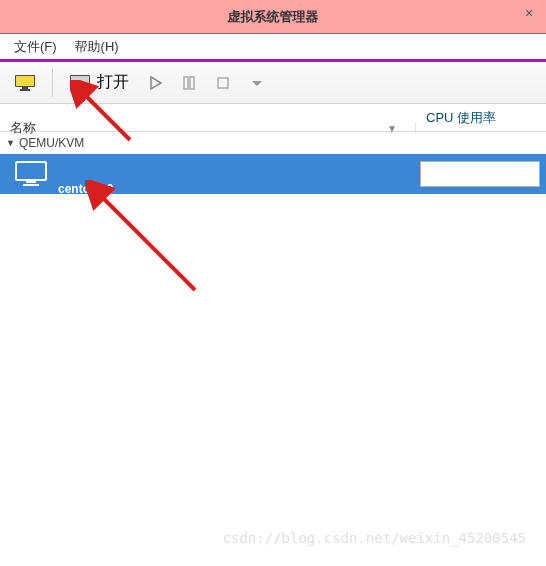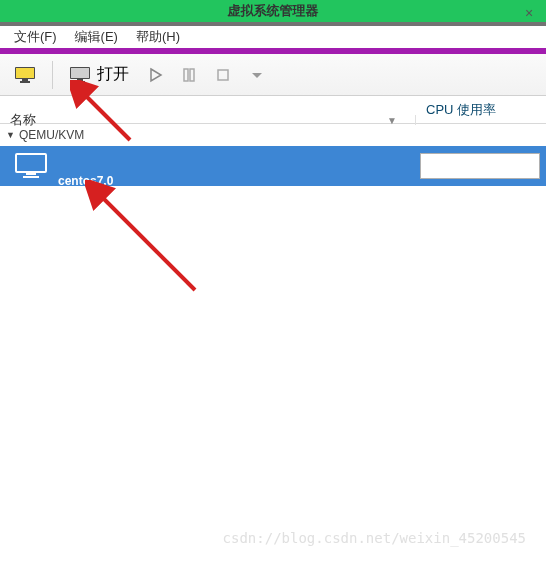--- a/index.html
+++ b/index.html
@@ -1,31 +1,31 @@
 <!DOCTYPE html>
 <html><head>
   <meta charset="utf-8">
   <style>
     * { box-sizing: border-box; margin: 0; padding: 0; font-family: sans-serif; }
     body { width: 546px; height: 566px; background: #fff; position: relative; }
     
     .titlebar {
-      height: 26px; background: #22c55e; border-bottom: 4px solid #737373;
+      height: 34px; background: #fca5a5; border-bottom: 1px solid #737373;
       display: flex; align-items: center; justify-content: center; position: relative;
     }
     .titlebar-title { font-weight: bold; font-size: 13px; color: #333; }
     .close-btn {
       position: absolute; right: 8px; top: 4px; width: 18px; height: 18px;
       display: flex; align-items: center; justify-content: center; color: #555;
       font-size: 14px; cursor: pointer;
     }
     
     .menubar {
       height: 28px; background: #fff; display: flex; align-items: center;
-      padding: 0 6px; gap: 2px; border-bottom: 6px solid #a21caf;
+      padding: 0 6px; gap: 2px; border-bottom: 3px solid #a21caf;
     }
     .menu-item { padding: 4px 8px; font-size: 13px; color: #333; cursor: pointer; }
     
     .toolbar {
       height: 42px; background: linear-gradient(#fafafa, #f2f2f2);
       border-bottom: 1px solid #d0d0d0; display: flex; align-items: center;
       padding: 0 8px; gap: 6px;
     }
     .tb-btn {
       padding: 4px 6px; display: flex; align-items: center; gap: 6px;
@@ -81,21 +81,20 @@
 </head>
 <body>
 
 <div class="titlebar">
   <span class="titlebar-title">虚拟系统管理器</span>
   <div class="close-btn">×</div>
 </div>
 
 <div class="menubar">
   <div class="menu-item">文件(F)</div>
-  <div class="menu-item">编辑(E)</div>
   <div class="menu-item">帮助(H)</div>
 </div>
 
 <div class="toolbar">
   <div class="tb-btn">
     <svg class="monitor-svg" viewBox="0 0 22 18">
       <rect x="1" y="1" width="20" height="12" rx="1" fill="#4a4a4a"></rect>
       <rect x="2" y="2" width="18" height="10" fill="#f4d942"></rect>
       <rect x="8" y="13" width="6" height="2" fill="#4a4a4a"></rect>
       <rect x="6" y="15" width="10" height="2" fill="#4a4a4a"></rect>

